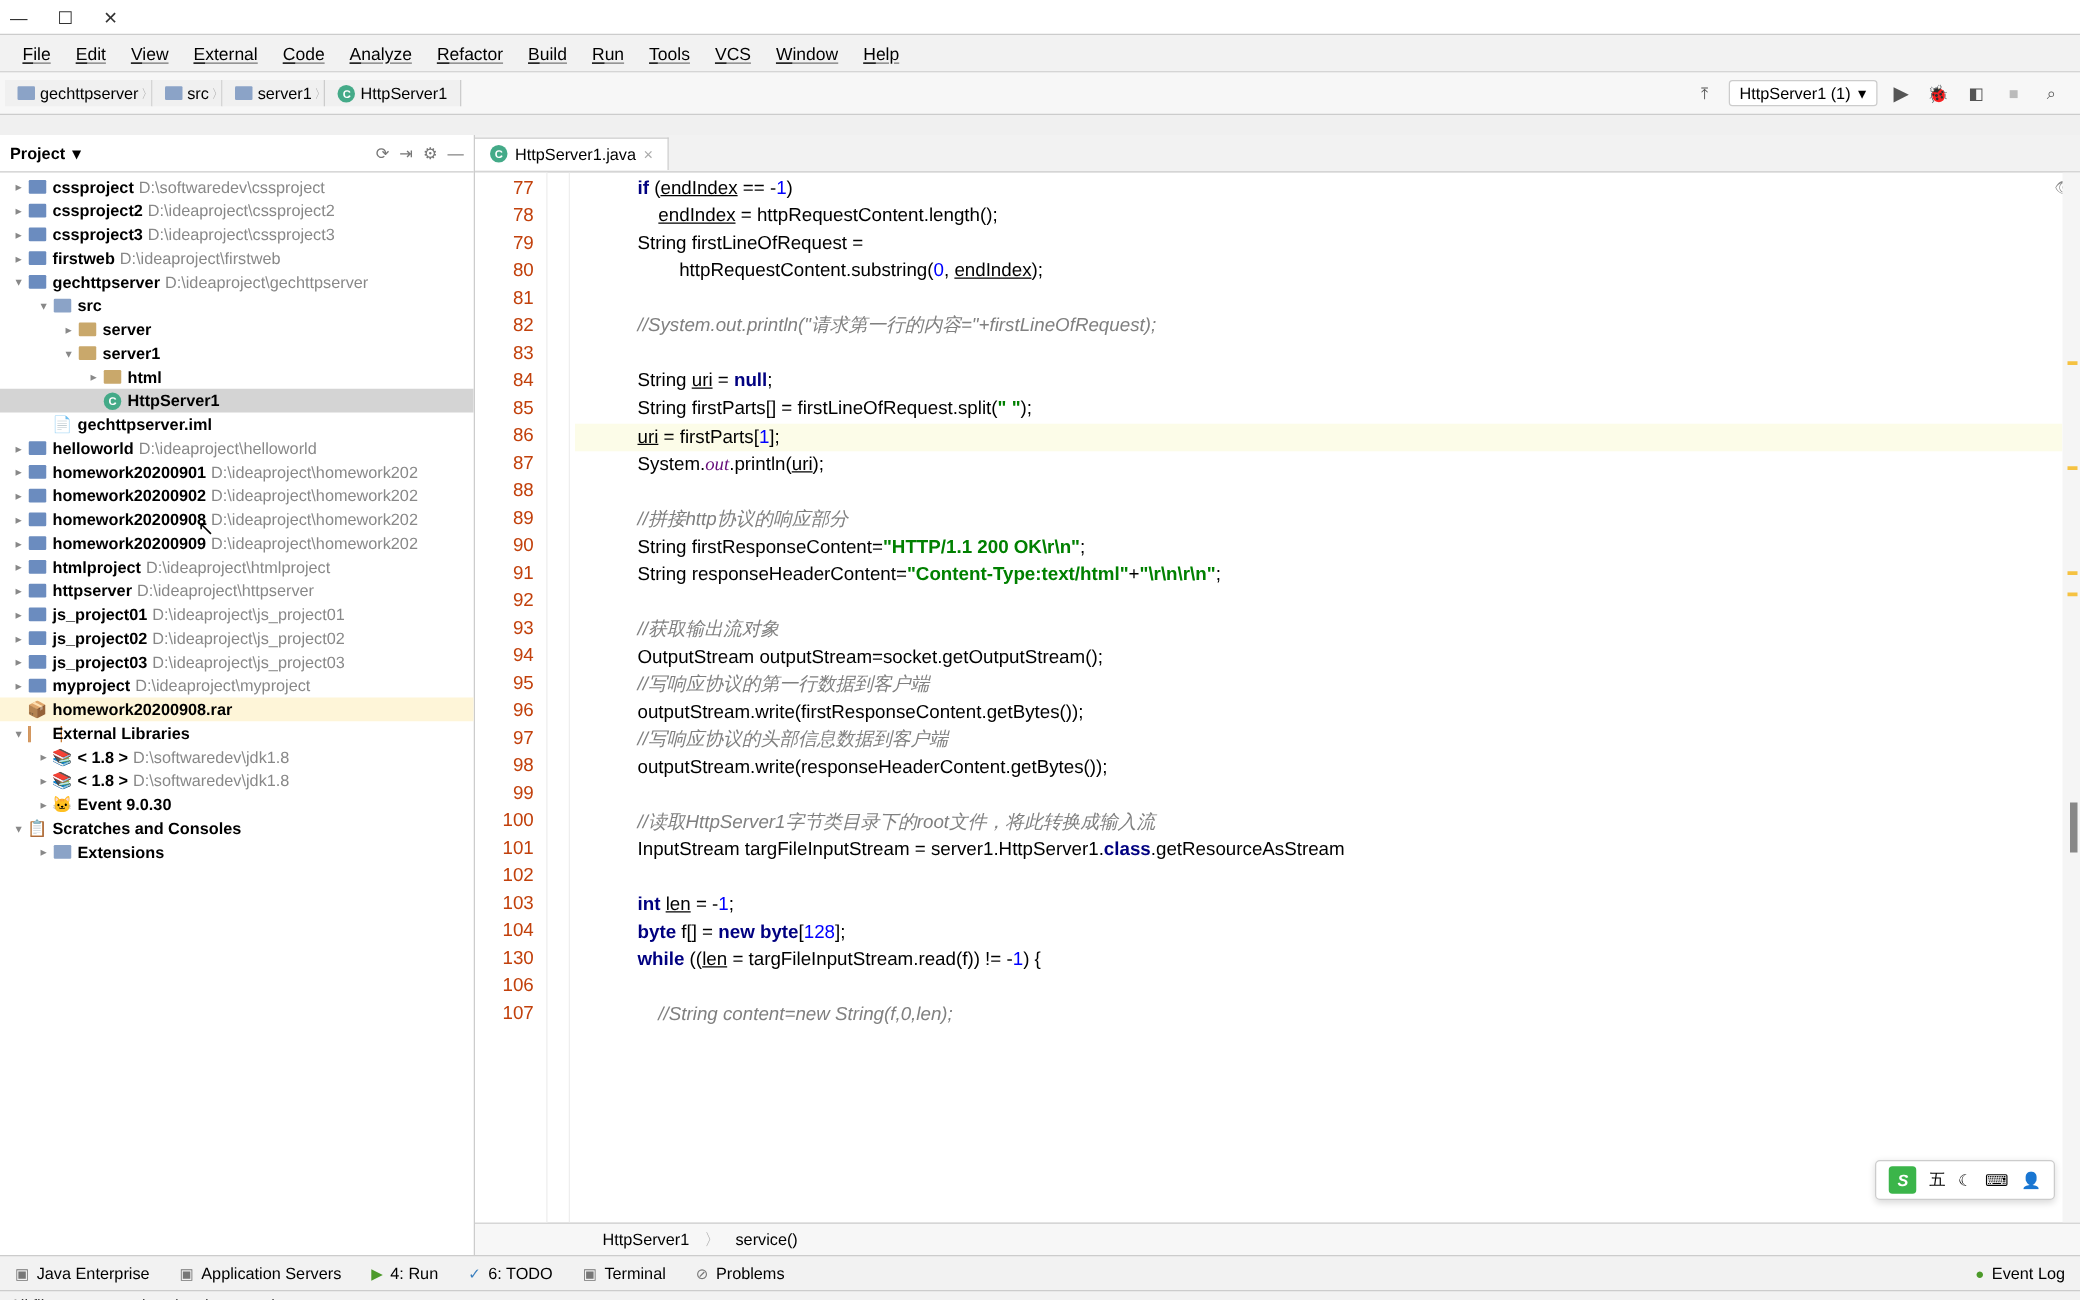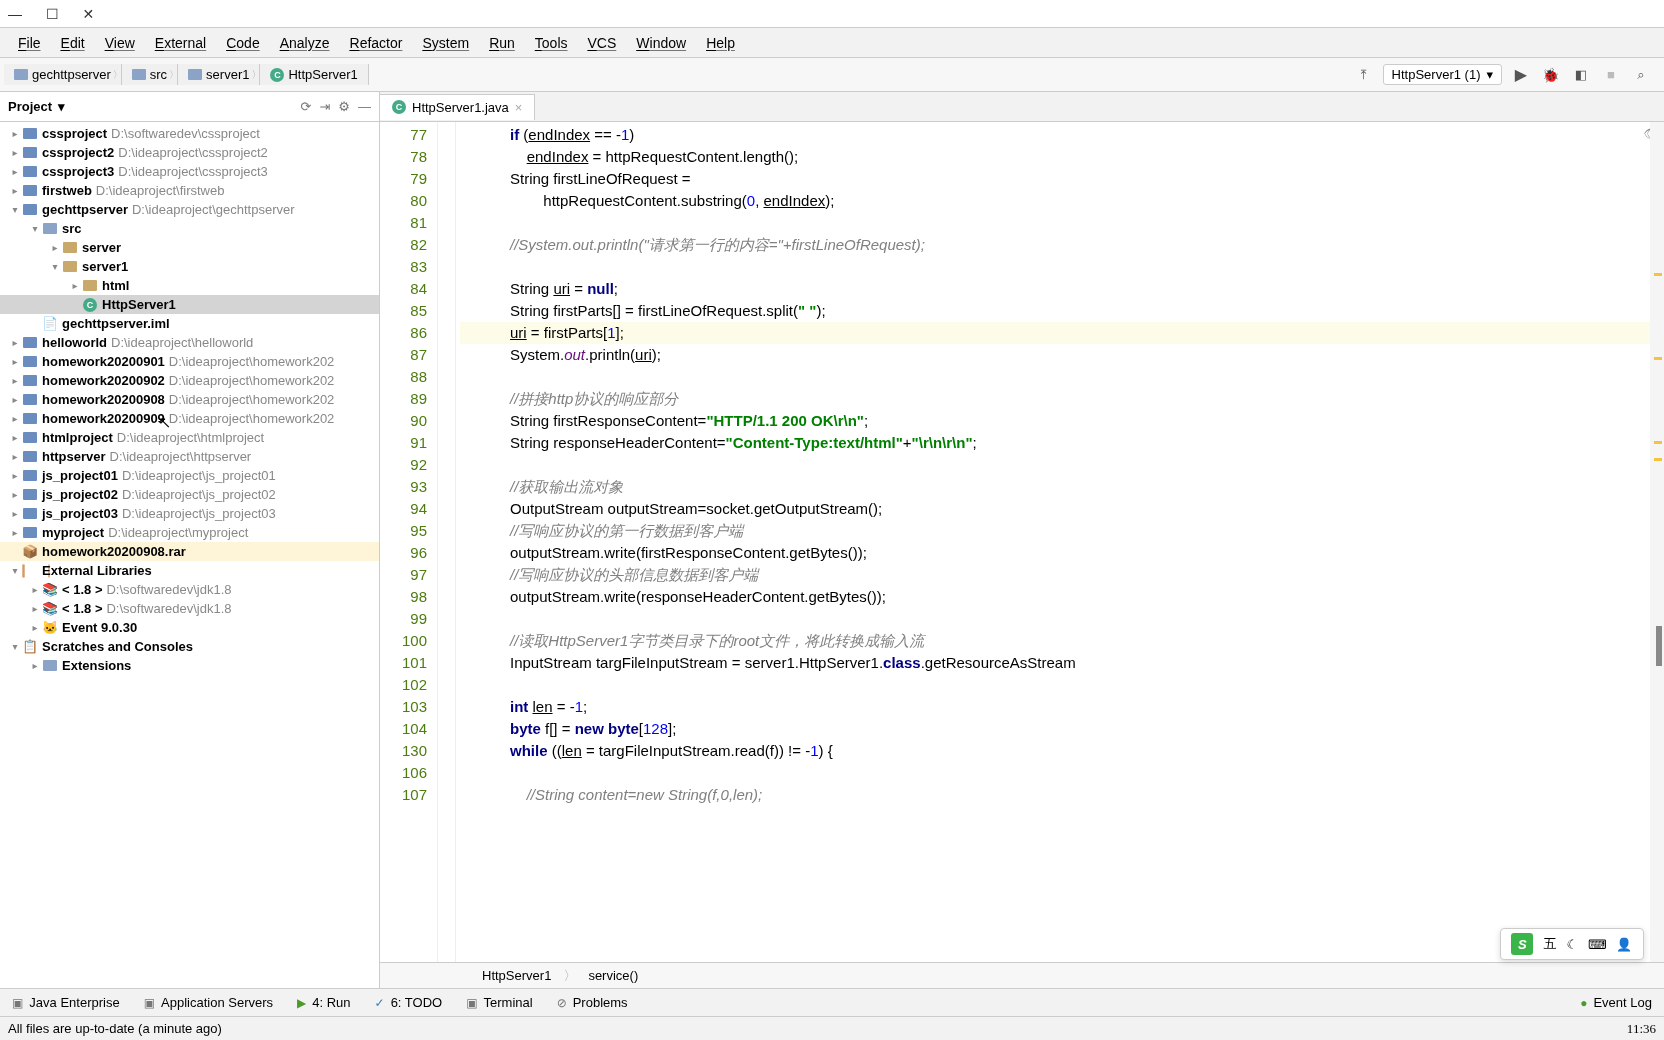--- a/index.html
+++ b/index.html
@@ -25,21 +25,21 @@
 .folder-icon { width: 14px; height: 11px; background: #8ba3c7; border-radius: 1px; display: inline-block; }
 .class-icon { width: 14px; height: 14px; border-radius: 50%; background: #4a8; color: #fff; font-size: 9px; display: inline-flex; align-items: center; justify-content: center; font-weight: bold; }
 .tool-right { display: flex; align-items: center; gap: 8px; padding-right: 12px; }
 .tool-right .btn-icon { width: 22px; height: 22px; display: inline-flex; align-items: center; justify-content: center; cursor: pointer; color: #555; }
 .run-config { border: 1px solid #ccc; background: #fff; padding: 2px 8px; display: flex; align-items: center; gap: 6px; border-radius: 3px; }
 .run-config select, .run-config span.rc-text { border: none; background: transparent; font-size: 13px; }
 .run-icon { color: #4c9a2a; font-size: 16px; }
 .bug-icon { color: #4c9a2a; font-size: 14px; }
 
 
-.main { display: flex; height: calc(1040px - 28px - 30px - 34px - 28px - 24px); }
+.main { display: flex; height: calc(1040px - 28px - 30px - 34px - 28px - 24px); margin-top: 16px; }
 
 
 .project-panel { width: 380px; background: #fff; border-right: 1px solid #ccc; display: flex; flex-direction: column; }
 .project-header { height: 30px; display: flex; align-items: center; padding: 0 8px; border-bottom: 1px solid #ccc; }
 .project-header .p-title { display: flex; align-items: center; gap: 6px; font-weight: bold; }
 .project-header .p-tools { margin-left: auto; display: flex; gap: 8px; color: #777; }
 .project-header .p-tools span { cursor: pointer; }
 .tree { flex: 1; overflow: auto; padding: 2px 0; }
 .tree-row { display: flex; align-items: center; padding: 2px 4px; white-space: nowrap; cursor: pointer; }
 .tree-row.selected { background: #d4d4d4; }
@@ -53,28 +53,28 @@
 .rar-row { background: #fef5d8; }
 .lib-icon { color: #c97f3a; }
 
 
 .editor { flex: 1; display: flex; flex-direction: column; background: #fff; }
 .editor-tabs { height: 30px; display: flex; align-items: center; border-bottom: 1px solid #ccc; background: #f2f2f2; }
 .tab { display: flex; align-items: center; gap: 6px; padding: 5px 12px; background: #fff; border-right: 1px solid #ccc; border-top: 2px solid transparent; font-size: 13px; }
 .tab.active { border-top: 1px solid #ccc; }
 .tab .close { color: #aaa; cursor: pointer; }
 .code-area { flex: 1; display: flex; overflow: hidden; position: relative; }
-.gutter { width: 58px; background: #fff; border-right: 1px solid #eee; text-align: right; padding-right: 10px; color: #4d7c0f; font-family: "Consolas", monospace; font-size: 15px; line-height: 22px; padding-top: 2px; }
+.gutter { width: 58px; background: #fff; border-right: 1px solid #eee; text-align: right; padding-right: 10px; color: #c2410c; font-family: "Consolas", monospace; font-size: 15px; line-height: 22px; padding-top: 2px; }
 .code-border { width: 18px; border-right: 1px solid #eee; }
 .code { flex: 1; font-family: "Consolas", monospace; font-size: 15px; line-height: 22px; padding-top: 2px; padding-left: 4px; white-space: pre; overflow: hidden; }
 .code .kw { color: #000080; font-weight: bold; }
 .code .str { color: #008000; font-weight: bold; }
 .code .cm { color: #808080; font-style: italic; }
 .code .num { color: #0000ff; }
-.code .fld { color: #660e7a; font-style: italic; }
+.code .fld { color: #660e7a; font-style: italic; font-family: Liberation Serif, serif; }
 .code .uline { text-decoration: underline; }
 .code .cur { background: #fcfce8; display: inline-block; width: 100%; }
 .errstripe { width: 14px; background: #f5f5f5; position: relative; }
 .errstripe .mark { position: absolute; right: 2px; width: 8px; height: 3px; background: #f5c242; }
 .eye-icon { position: absolute; top: 4px; right: 4px; color: #888; }
 
 
 .code-crumb { height: 26px; border-top: 1px solid #ccc; display: flex; align-items: center; padding-left: 90px; background: #f7f7f7; font-size: 13px; }
 .code-crumb span { padding: 0 12px; }
 .code-crumb .sep { color: #aaa; padding: 0; }
@@ -110,21 +110,21 @@
 </div>
 
 <div class="menu-bar" id="menu-bar">
     <span class="menu-item">File</span>
     <span class="menu-item">Edit</span>
     <span class="menu-item">View</span>
     <span class="menu-item">External</span>
     <span class="menu-item">Code</span>
     <span class="menu-item">Analyze</span>
     <span class="menu-item">Refactor</span>
-    <span class="menu-item">System</span>
+    <span class="menu-item">Build</span>
     <span class="menu-item">Run</span>
     <span class="menu-item">Tools</span>
     <span class="menu-item">VCS</span>
     <span class="menu-item">Window</span>
     <span class="menu-item">Help</span>
   </div>
 
 <div class="toolbar-row">
   <div class="breadcrumb" id="breadcrumb">
       <div class="bc-seg">

